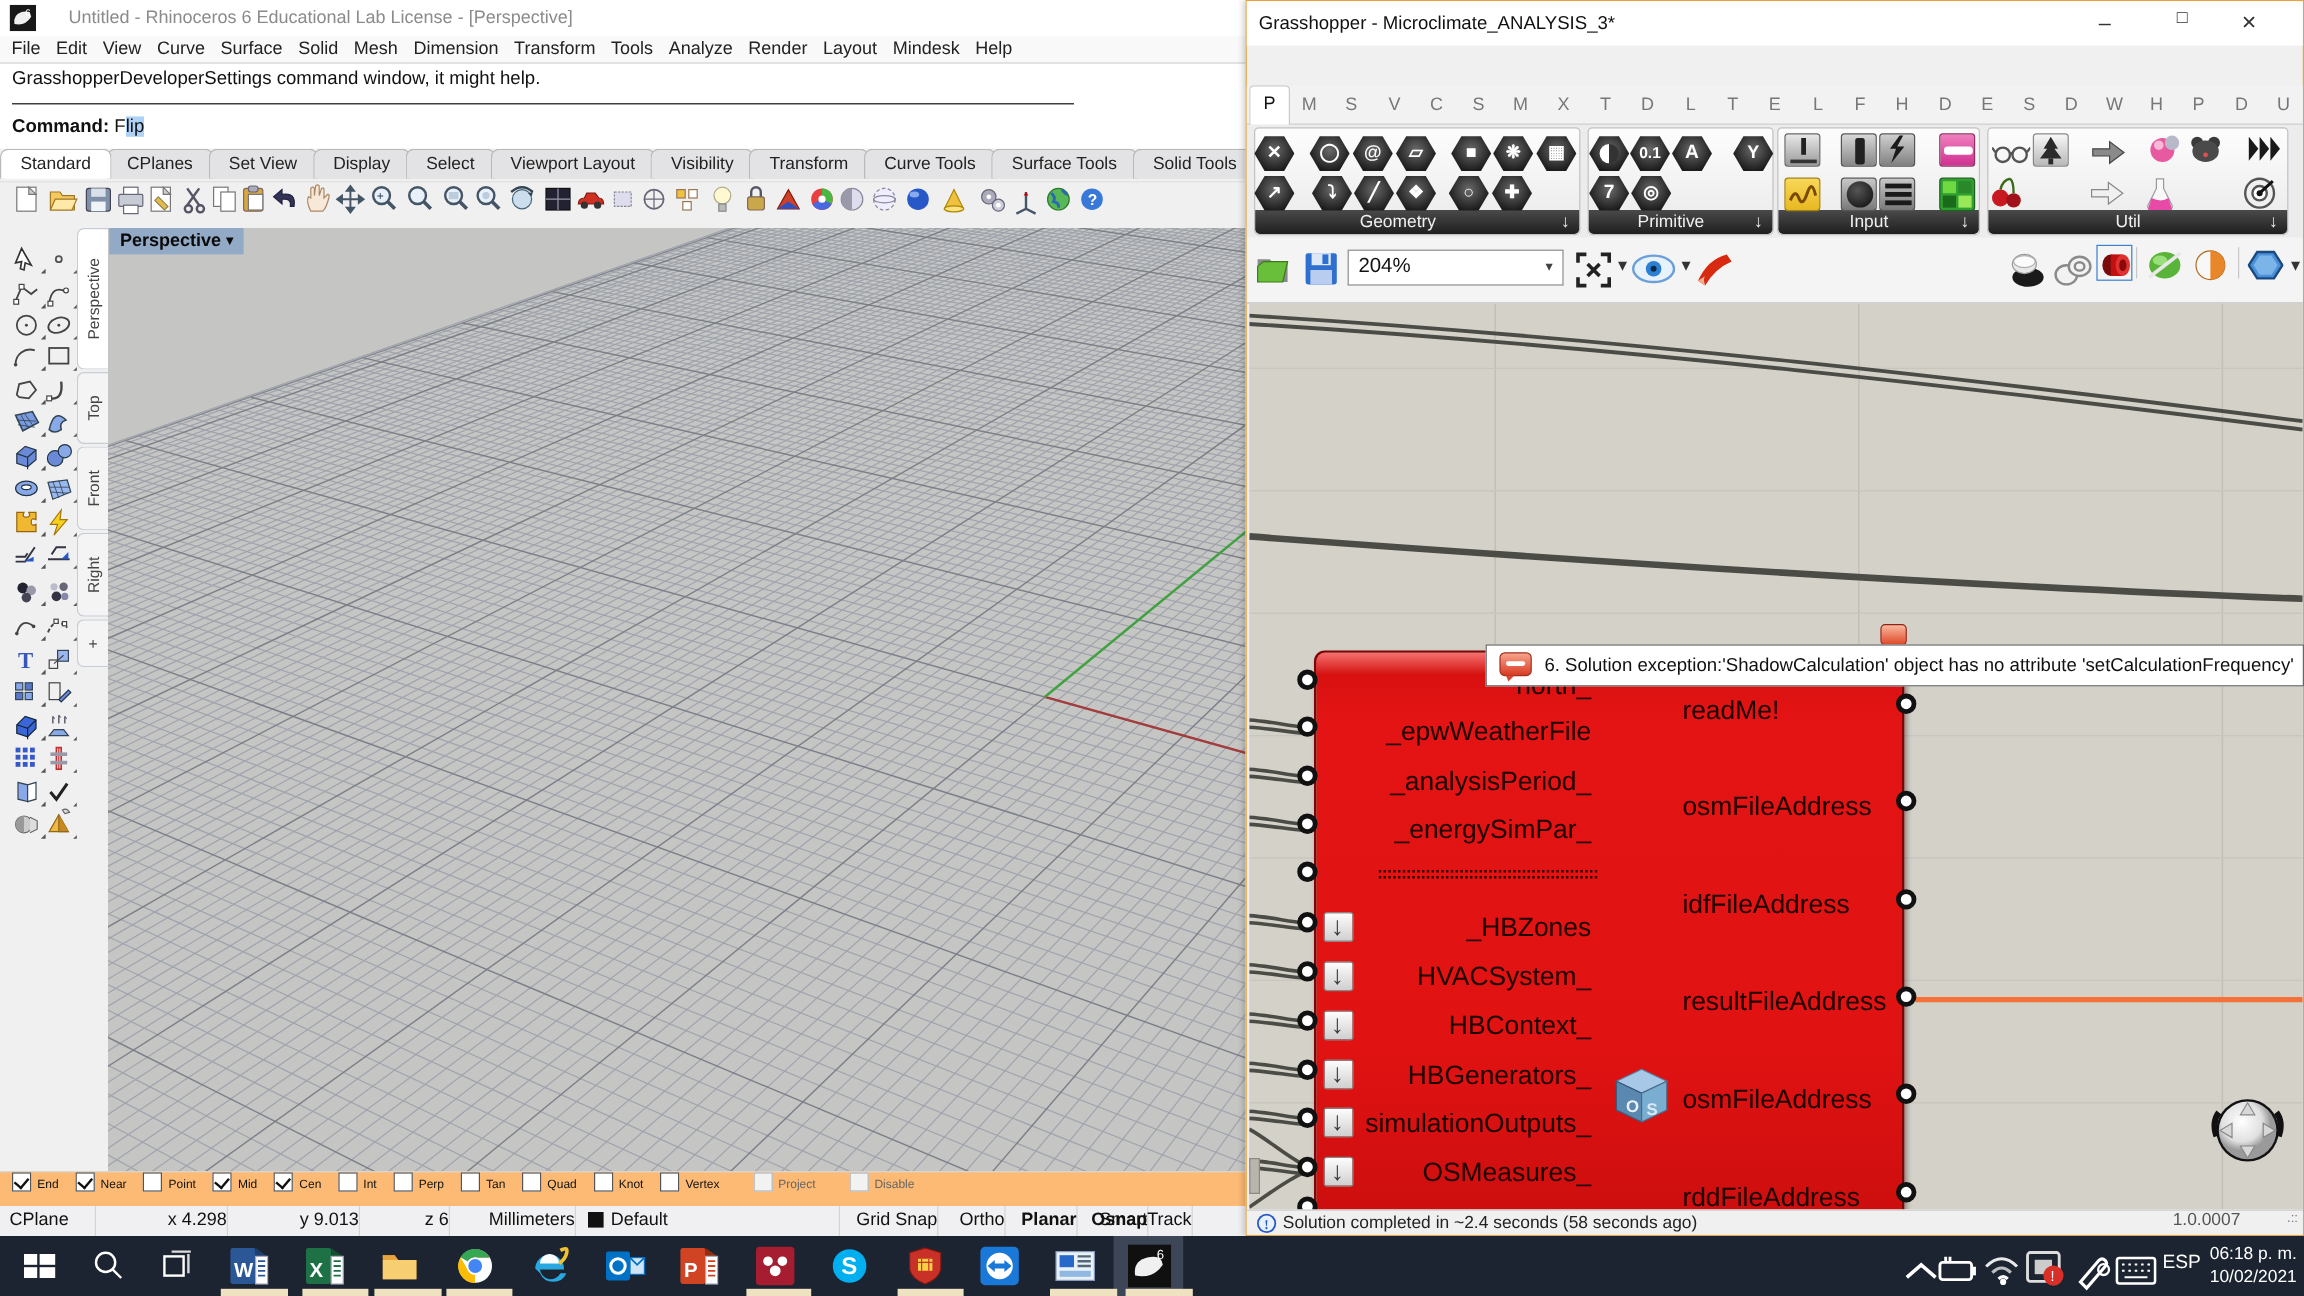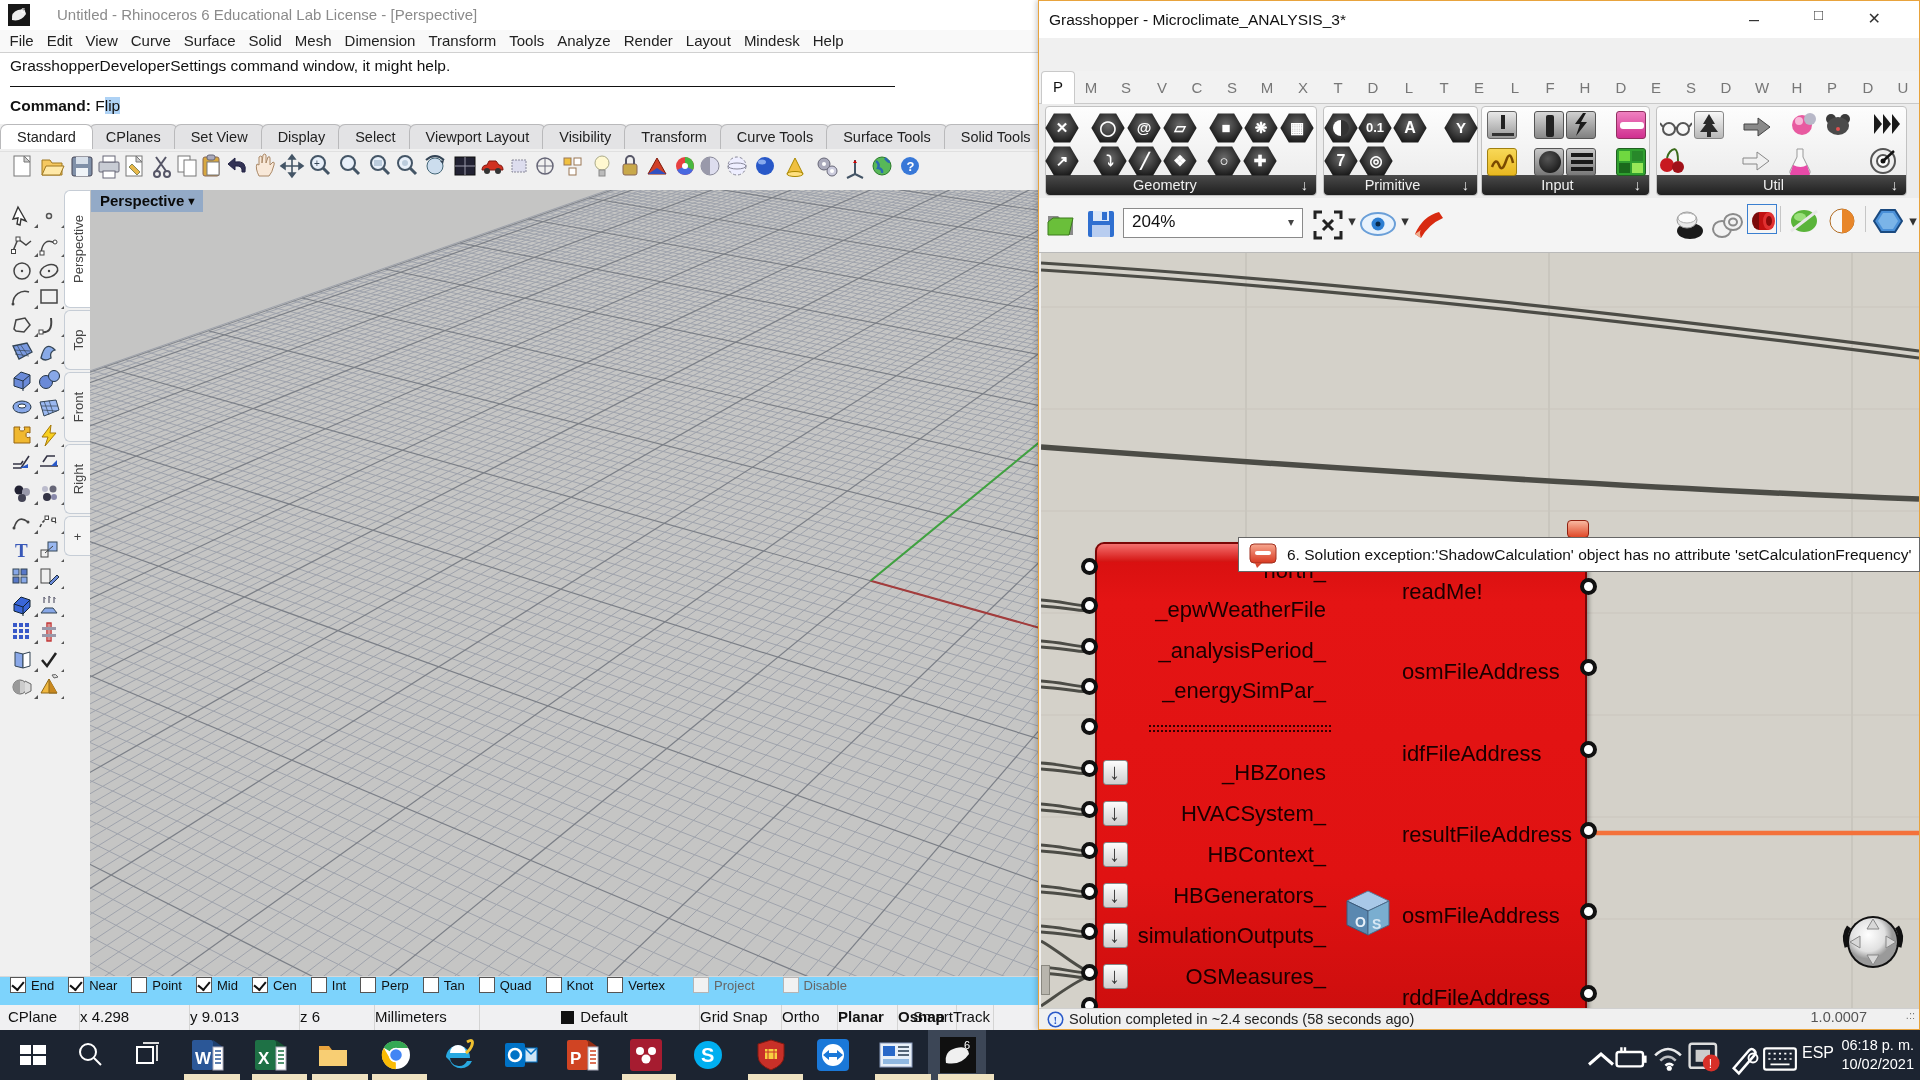--- a/index.html
+++ b/index.html
@@ -13,26 +13,26 @@
 #rtabs{left:0;top:124px;width:1920px;height:27px;background:#f0f0f0;font-size:14.5px;color:#222}
 .rtab{display:inline-block;height:25px;line-height:25px;padding:0 16px;background:#e3e3e5;border:1px solid #b9b9bb;border-bottom:none;border-radius:7px 7px 0 0;margin-right:-4px;position:relative}
 .rtab.act{background:#ffffff;z-index:3}
 #rtools{left:0;top:151px;width:1920px;height:31px;background:#f0f0f0;border-top:1px solid #e0e0e0}
 #rside{left:0;top:182px;width:64px;height:793px;background:#f0f0f0}
 #vptabs{left:64px;top:190px;width:26px;height:500px}
 .vtab{position:absolute;left:0;width:26px;background:#f4f4f4;border:1px solid #c6cdd6;border-right:none;border-radius:6px 0 0 6px;color:#444;font-size:13px}
 .vtab span{position:absolute;left:50%;top:50%;transform:translate(-50%,-50%) rotate(-90deg);white-space:nowrap}
 #vport{left:90px;top:190px;width:948px;height:786px;background:#c5c5c4;overflow:hidden}
 #vplabel{left:1px;top:0px;width:112px;height:22px;background:#93aac7;color:#0a0a0a;font-weight:bold;font-size:15px;line-height:22px;padding-left:9px}
-#osnap{left:0;top:976px;width:1920px;height:29px;background:#7dd3fc;border-top:1px solid #d8d8d8;font-size:13px;color:#111}
+#osnap{left:0;top:976px;width:1920px;height:29px;background:#fdba74;border-top:1px solid #d8d8d8;font-size:10px;color:#111}
 .cb{display:inline-block;width:16px;height:16px;border:1px solid #555;background:#fff;vertical-align:-3px;margin:0 5px 0 14px;position:relative}
 .cb.c:before{content:"";position:absolute;left:3px;top:1px;width:6px;height:9px;border:solid #111;border-width:0 2px 2px 0;transform:rotate(40deg)}
 .cb.dis{border-color:#b5b5b5;background:#f2f2f2}
 #rstatus{left:0;top:1005px;width:1920px;height:25px;background:#f0f0f2;font-size:15px;color:#111}
-#rstatus div{position:absolute;top:0;height:25px;line-height:24px;border-right:1px solid #d4d4d4;text-align:left}
+#rstatus div{position:absolute;top:0;height:25px;line-height:24px;border-right:1px solid #d4d4d4;text-align:right}
 
 #gh{left:1038px;top:0;width:882px;height:1030px;background:#f0f0f0;border:1px solid #e8a33d;box-shadow:-2px 0 5px rgba(0,0,0,.18)}
 #ghtitle{left:0;top:0;width:880px;height:37px;background:#ffffff;font-size:15.5px;color:#111}
 #ghmenu{left:0;top:37px;width:880px;height:33px;background:#f2f2f2;font-size:15.5px;color:#111}
 #ghmenu span{display:inline-block;padding:7px 12px}
 #ghtabs{left:0;top:70px;width:880px;height:33px;background:#f2f2f2;border-bottom:1px solid #c9c9c9;font-size:15px;color:#666}
 #ghribbon{left:0;top:103px;width:880px;height:94px;background:#ececec}
 .ggroup{position:absolute;top:2px;height:90px;background:linear-gradient(#fdfdfd,#e9e9e9);border:1px solid #c2c2c2;border-radius:4px}
 .glabel{position:absolute;left:0;bottom:0;width:100%;height:20px;background:linear-gradient(#4a4a4a,#1f1f1f);border-radius:0 0 4px 4px;color:#f0f0f0;font-size:14.5px;text-align:center;line-height:20px}
 #ghcbar{left:0;top:197px;width:880px;height:55px;background:#f4f4f4;border-bottom:1px solid #b9b9b9}
@@ -797,21 +797,21 @@
 </div>
 <div class="abs" id="osnap">
   <span style="margin-left:-4px"></span><span class="cb c"></span>End<span class="cb c"></span>Near<span class="cb"></span>Point<span class="cb c"></span>Mid<span class="cb c"></span>Cen<span class="cb"></span>Int<span class="cb"></span>Perp<span class="cb"></span>Tan<span class="cb"></span>Quad<span class="cb"></span>Knot<span class="cb"></span>Vertex<span class="cb dis" style="margin-left:28px"></span><span style="color:#666">Project</span><span class="cb dis" style="margin-left:28px"></span><span style="color:#666">Disable</span>
 </div>
 <div class="abs" id="rstatus">
   <div style="left:0;width:80px;text-align:left;padding-left:8px">CPlane</div>
   <div style="left:80px;width:110px">x 4.298</div>
   <div style="left:190px;width:110px">y 9.013</div>
   <div style="left:300px;width:75px">z 6</div>
   <div style="left:375px;width:105px">Millimeters</div>
-  <div style="left:480px;width:220px;text-align:center;padding-left:10px"><span style="display:inline-block;width:13px;height:13px;background:#111;vertical-align:-2px;margin-right:6px"></span>Default</div>
+  <div style="left:480px;width:220px;text-align:left;padding-left:10px"><span style="display:inline-block;width:13px;height:13px;background:#111;vertical-align:-2px;margin-right:6px"></span>Default</div>
   <div style="left:700px;width:82px">Grid Snap</div>
   <div style="left:782px;width:56px">Ortho</div>
   <div style="left:838px;width:60px;font-weight:bold">Planar</div>
   <div style="left:898px;width:59px;font-weight:bold">Osnap</div>
   <div style="left:913px;width:81px">SmartTrack</div>
 </div>
 
 <div class="abs" id="gh">
 <div class="abs" id="ghtitle"><span style="padding-left:10px;line-height:37px">Grasshopper - Microclimate_ANALYSIS_3*</span>
   <span style="position:absolute;right:160px;top:8px;font-size:18px;color:#333">–</span>

